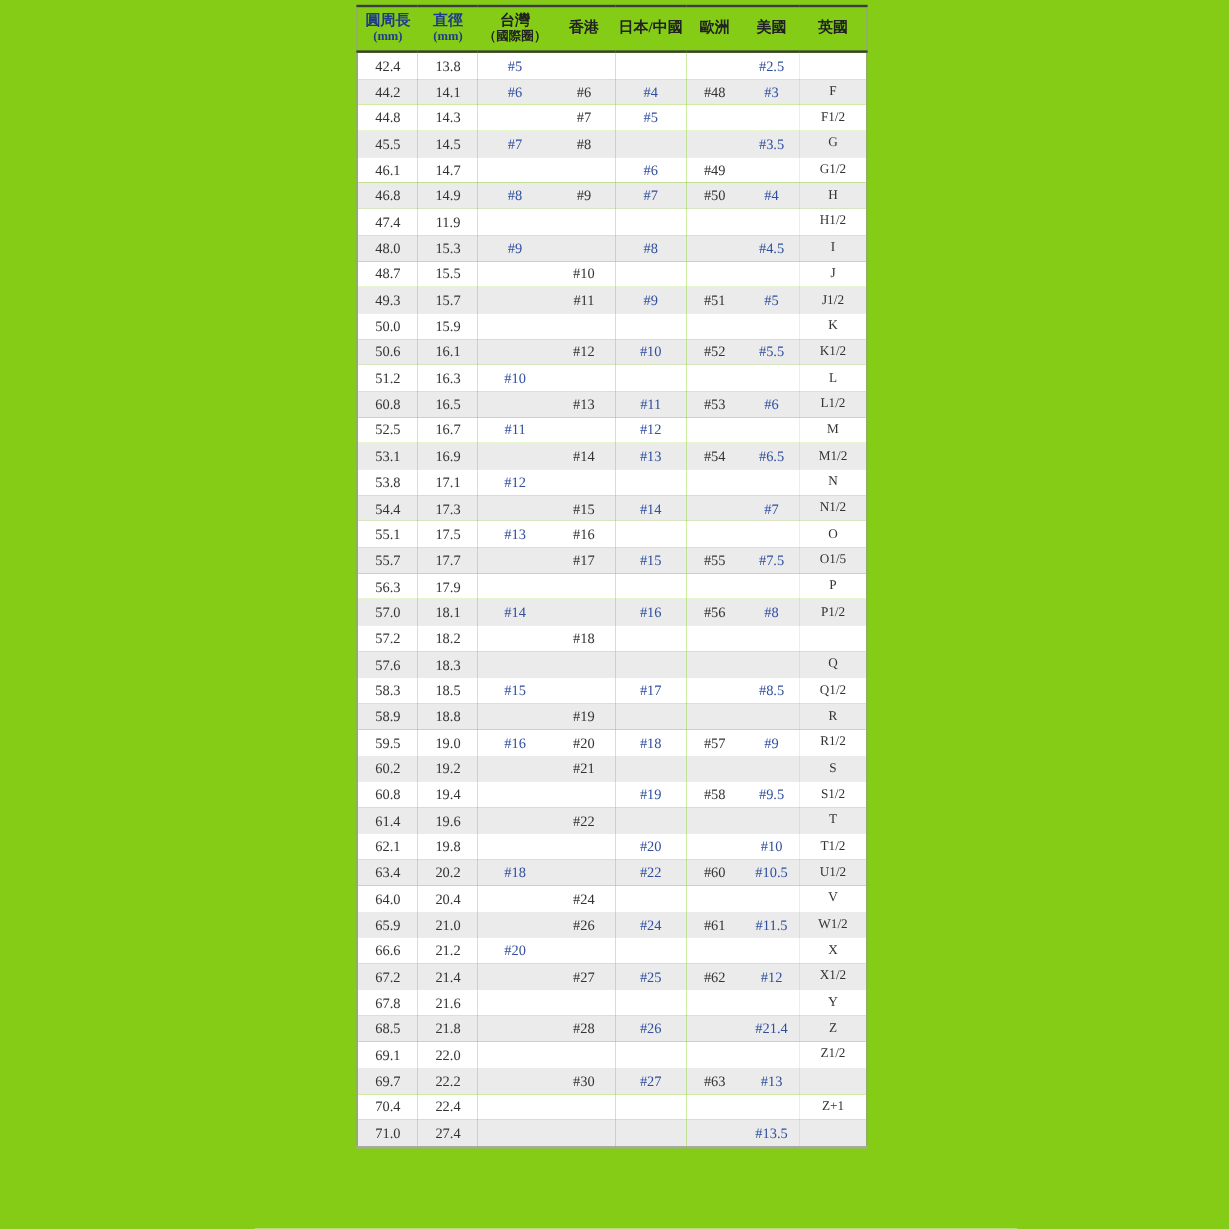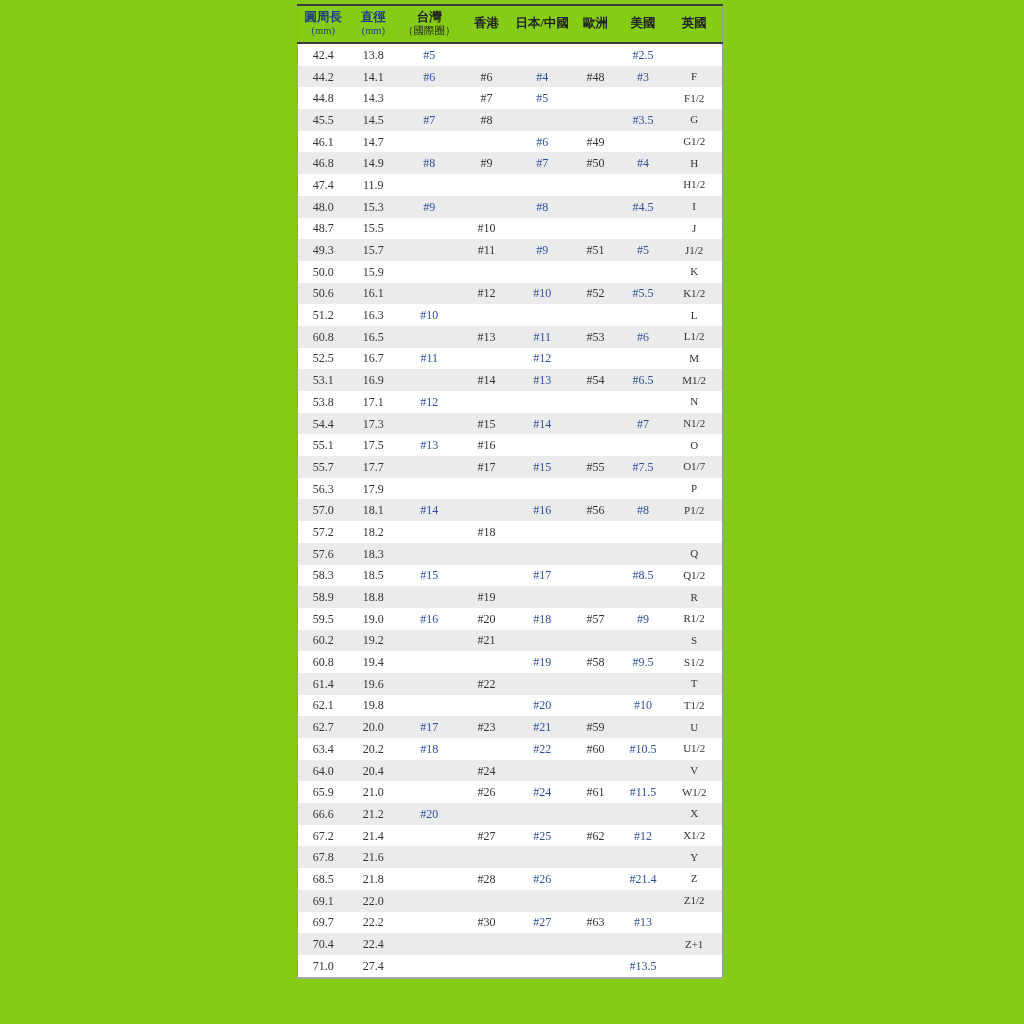--- a/index.html
+++ b/index.html
@@ -40,21 +40,21 @@
     vertical-align: middle;
     font-size: 12.5px;
     font-weight: bold;
     color: #222222;
     line-height: 1.15;
   }
   table.ring-table thead th.hdr-navy { color: #203a8a; }
   table.ring-table thead th .sub {
     display: block;
     font-size: 10.5px;
-    font-weight: normal;
+    font-weight: bold;
   }
   table.ring-table tbody td {
     height: 21.7px;
     padding: 0;
     text-align: center;
     vertical-align: middle;
     font-size: 12px;
     color: #333333;
     line-height: 1;
     overflow: hidden;
@@ -294,21 +294,21 @@
             <td class="col-uk">O</td>
           </tr>
           <tr>
             <td>55.7</td>
             <td>17.7</td>
             <td class="v-blue"></td>
             <td>#17</td>
             <td class="v-blue">#15</td>
             <td>#55</td>
             <td class="v-blue">#7.5</td>
-            <td class="col-uk">O1/7</td>
+            <td class="col-uk">O1/5</td>
           </tr>
           <tr>
             <td>56.3</td>
             <td>17.9</td>
             <td class="v-blue"></td>
             <td></td>
             <td class="v-blue"></td>
             <td></td>
             <td class="v-blue"></td>
             <td class="col-uk">P</td>
@@ -407,30 +407,20 @@
             <td>62.1</td>
             <td>19.8</td>
             <td class="v-blue"></td>
             <td></td>
             <td class="v-blue">#20</td>
             <td></td>
             <td class="v-blue">#10</td>
             <td class="col-uk">T1/2</td>
           </tr>
           <tr>
-            <td>62.7</td>
-            <td>20.0</td>
-            <td class="v-blue">#17</td>
-            <td>#23</td>
-            <td class="v-blue">#21</td>
-            <td>#59</td>
-            <td class="v-blue"></td>
-            <td class="col-uk">U</td>
-          </tr>
-          <tr>
             <td>63.4</td>
             <td>20.2</td>
             <td class="v-blue">#18</td>
             <td></td>
             <td class="v-blue">#22</td>
             <td>#60</td>
             <td class="v-blue">#10.5</td>
             <td class="col-uk">U1/2</td>
           </tr>
           <tr>

